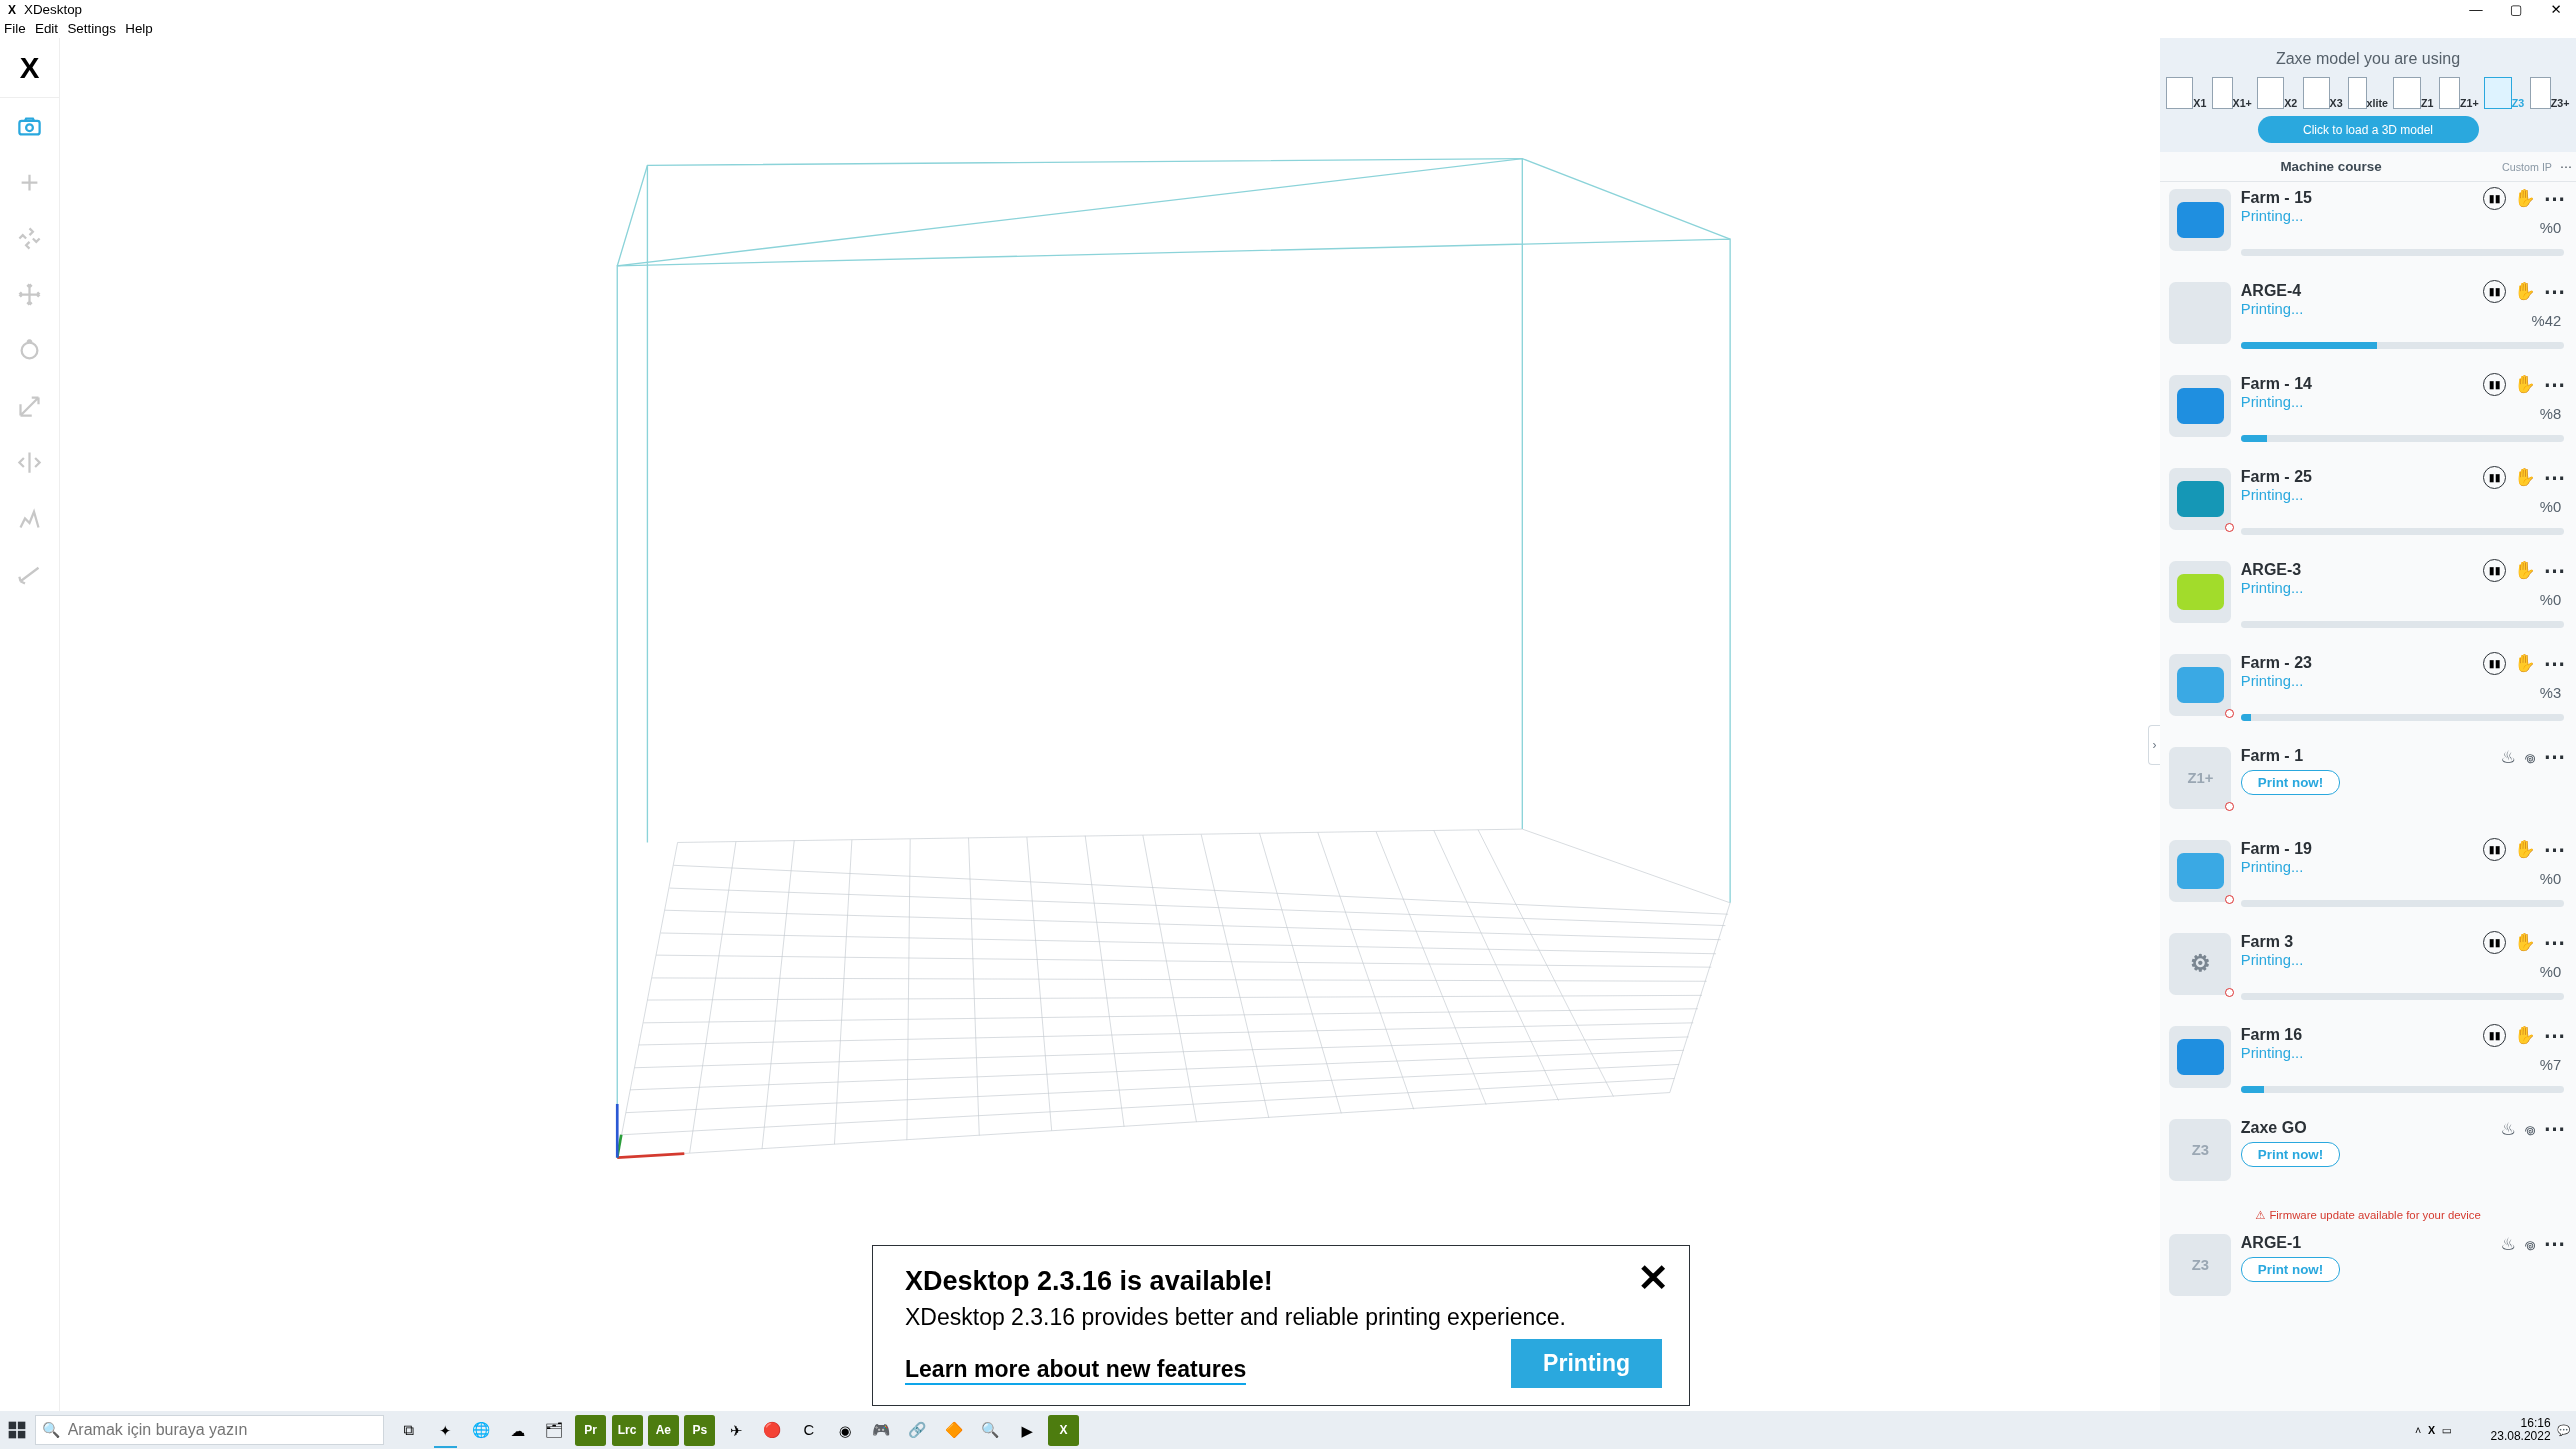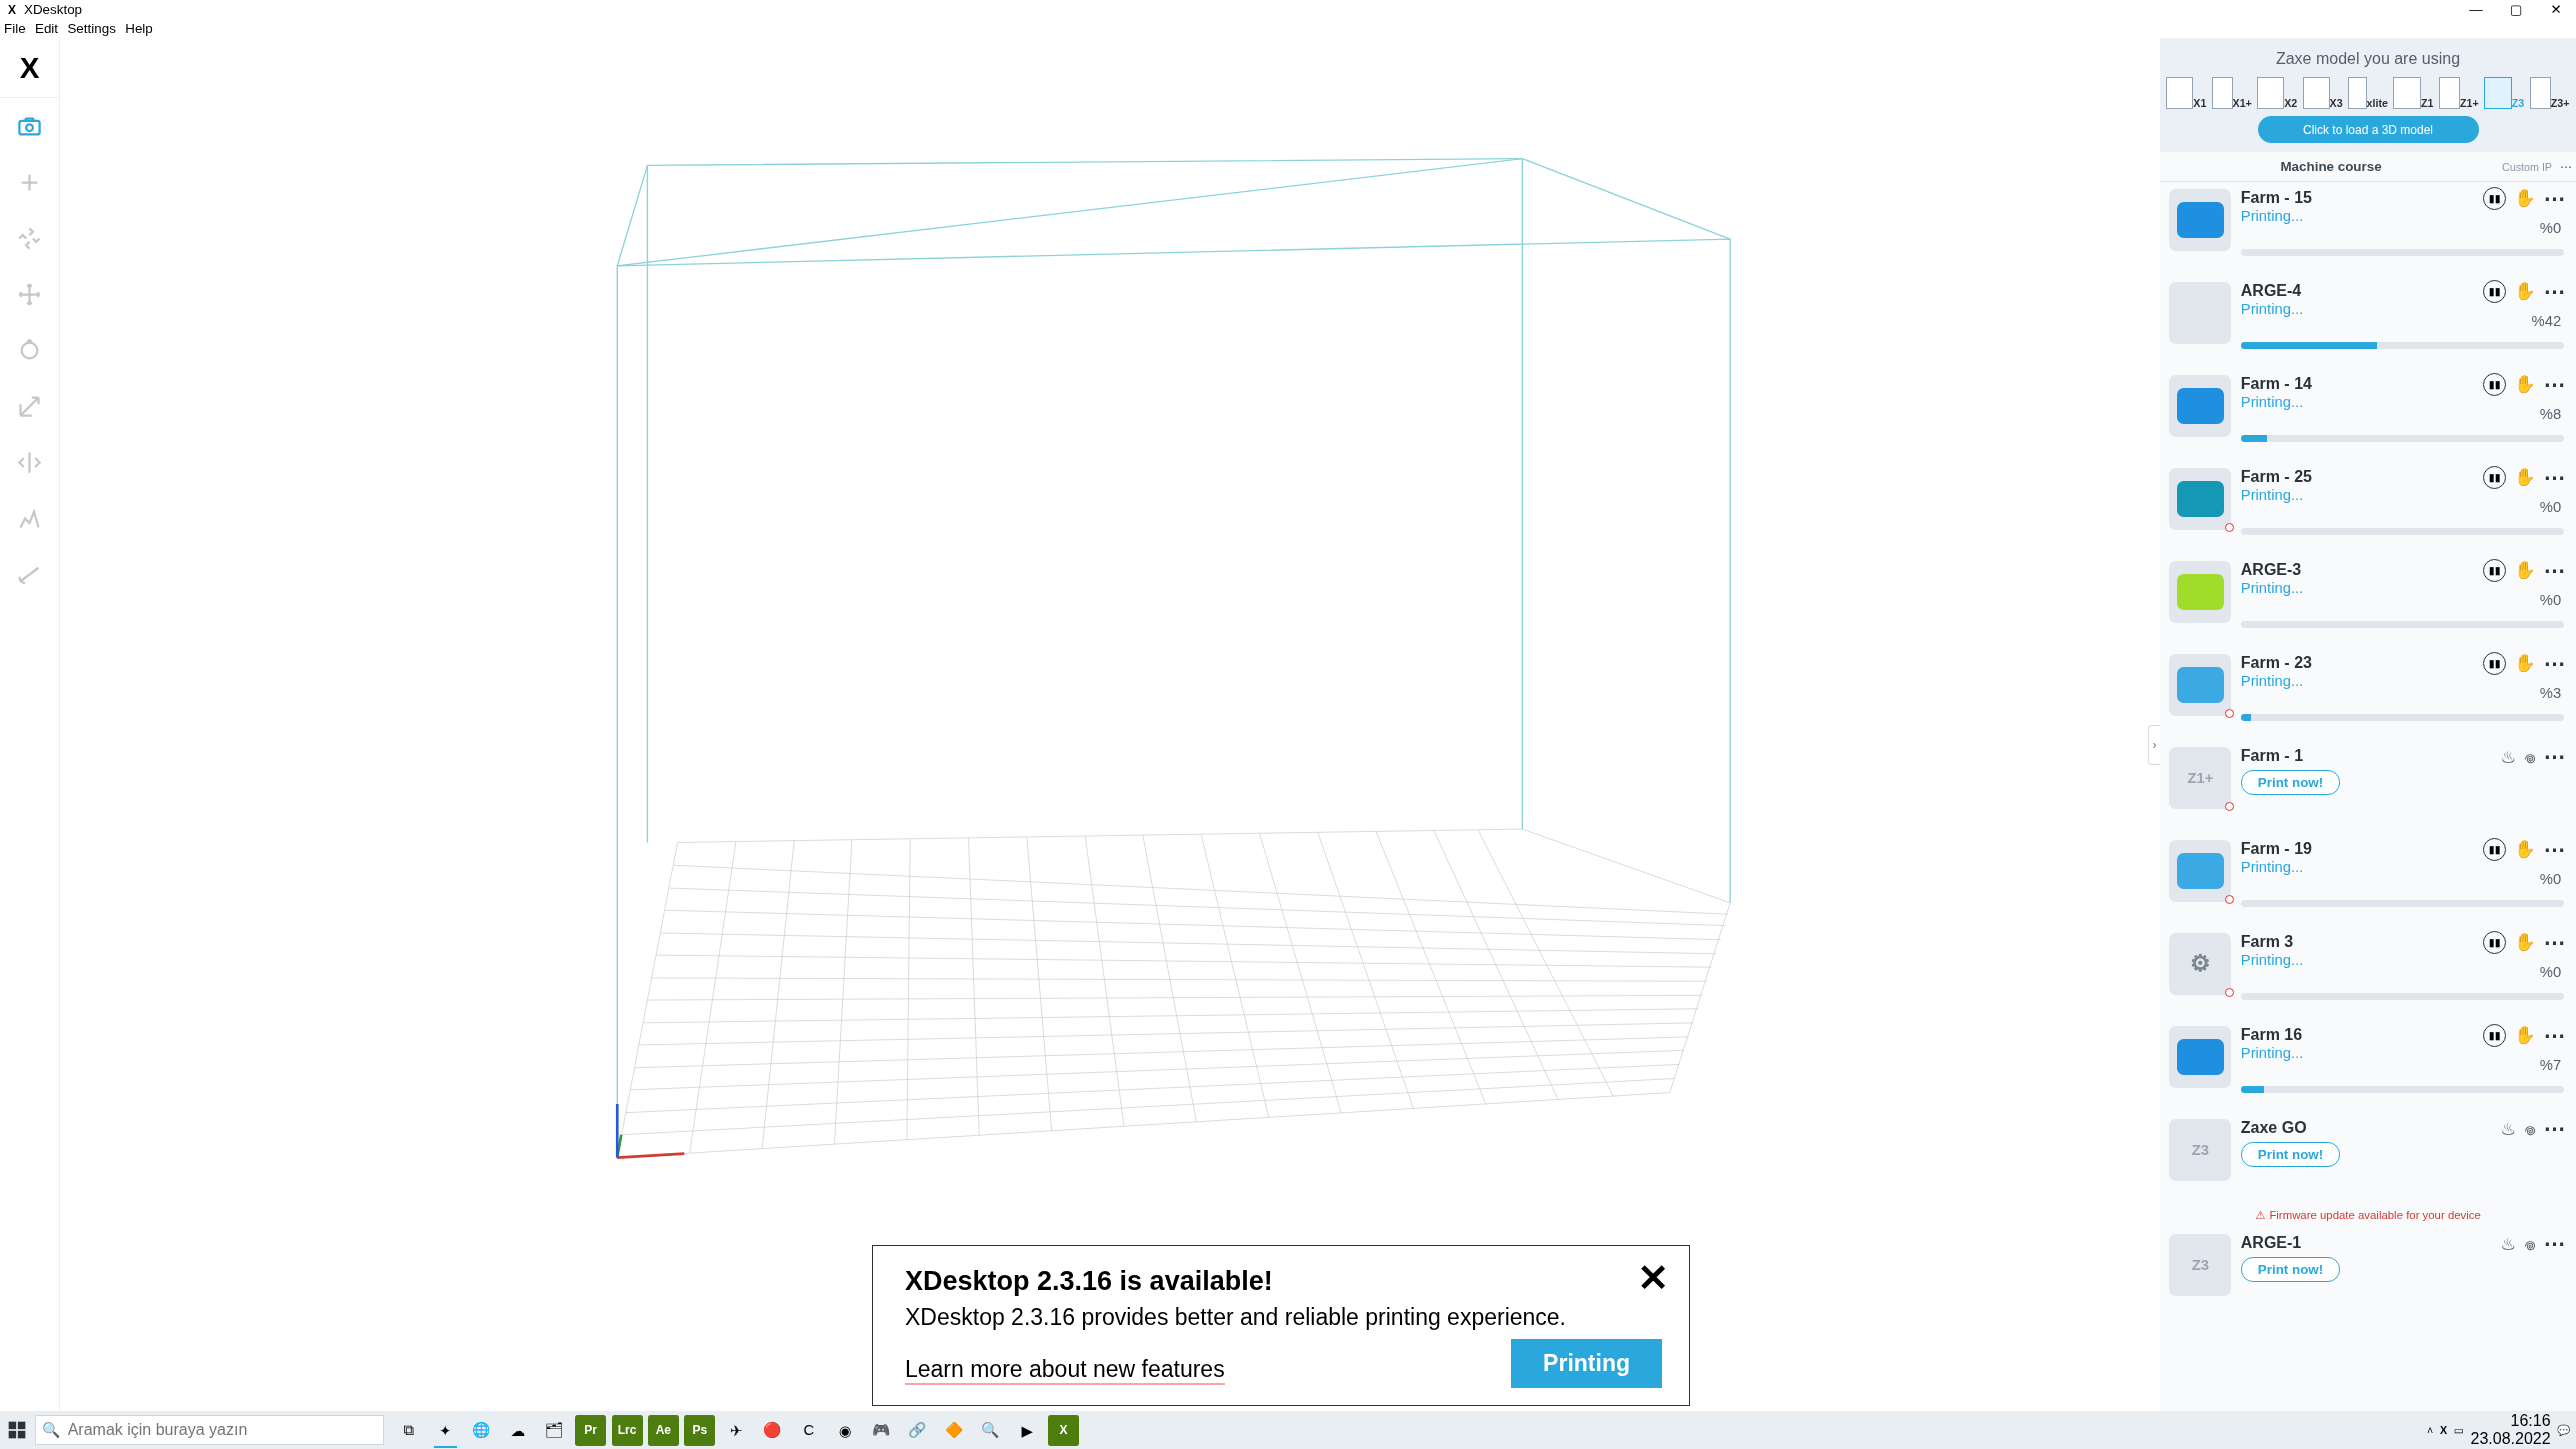--- a/index.html
+++ b/index.html
@@ -66,35 +66,35 @@
 .panel-collapse { position: absolute; top: 50%; left: -12px; width: 12px; height: 40px; background: #fff; border: 0.7px solid #d3dae0; border-right: none; display: flex; align-items: center; justify-content: center; font-size: 12px; color: #6e7a86; border-radius: 4px 0 0 4px; }
 
 
 .viewport { position: absolute; top: 38px; left: 60px; right: 416px; bottom: 38px; background: #fff; }
 .viewport svg { width: 100%; height: 100%; }
 
 
 .toast { position: absolute; left: 872px; width: 818px; bottom: 43px; background: #fff; border: 1.3px solid #2b3137; padding: 20px 67px 20px 32px; }
 .toast h2 { font-size: 27px; font-weight: 900; margin-bottom: 6.7px; }
 .toast p  { font-size: 23px; line-height: 1.25; }
-.toast .learn { display: inline-block; margin-top: 24px; font-size: 23px; font-weight: 400; border-bottom: 2px solid #fca5a5; }
+.toast .learn { display: inline-block; margin-top: 24px; font-size: 23px; font-weight: 700; border-bottom: 2px solid #0ea5e9; }
 .toast .dl { position: absolute; right: 27px; bottom: 17.4px; background: #2aa8de; color: #fff; font-size: 23px; font-weight: 700; padding: 10.7px 32px; border: none; }
 .toast .close { position: absolute; right: 20px; top: 10.7px; font-size: 38px; font-weight: 900; }
 
 
 .taskbar { position: absolute; left: 0; right: 0; bottom: 0; height: 38px; background: #e9eef3; display: flex; align-items: center; }
 .taskbar .start { width: 29.5px; height: 29.5px; margin: 0 2.7px; display: flex; align-items: center; justify-content: center; }
 .taskbar .start svg { width: 20px; height: 20px; }
 .taskbar .search { display: flex; align-items: center; width: 349px; height: 29.5px; background: #fff; border: 0.7px solid #cfd6dc; margin-right: 6.7px; }
 .taskbar .search .mag { padding: 0 6.7px; color: #5a6570; font-size: 14.8px; }
 .taskbar .search input { border: none; outline: none; font-size: 16px; flex: 1; background: transparent; }
 .taskbar .tbicon { width: 31px; height: 31px; margin: 0 2.7px; border-radius: 2.7px; display: flex; align-items: center; justify-content: center; font-size: 14.8px; position: relative; }
 .taskbar .tbicon.active::after { content: ""; position: absolute; left: 4px; right: 4px; bottom: -2.7px; height: 2.7px; background: #2aa8de; }
 .taskbar .tray { position: absolute; right: 0; display: flex; align-items: center; height: 38px; gap: 6.7px; padding: 0 5.4px; }
-.taskbar .tray .clock { font-size: 16px; text-align: right; line-height: 1.1; }
+.taskbar .tray .clock { font-size: 12px; text-align: right; line-height: 1.1; margin-left: 32px; }
 .tbicon.sq { background: #4d7c0f; color: #fff; font-weight: 700; font-size: 12px; }
 </style>
 </head>
 <body>
 
 <div class="titlebar">
   <div class="app-icon">X</div>
   <div class="app-name">XDesktop</div>
   <div class="winctrls">
     <div>—</div>

